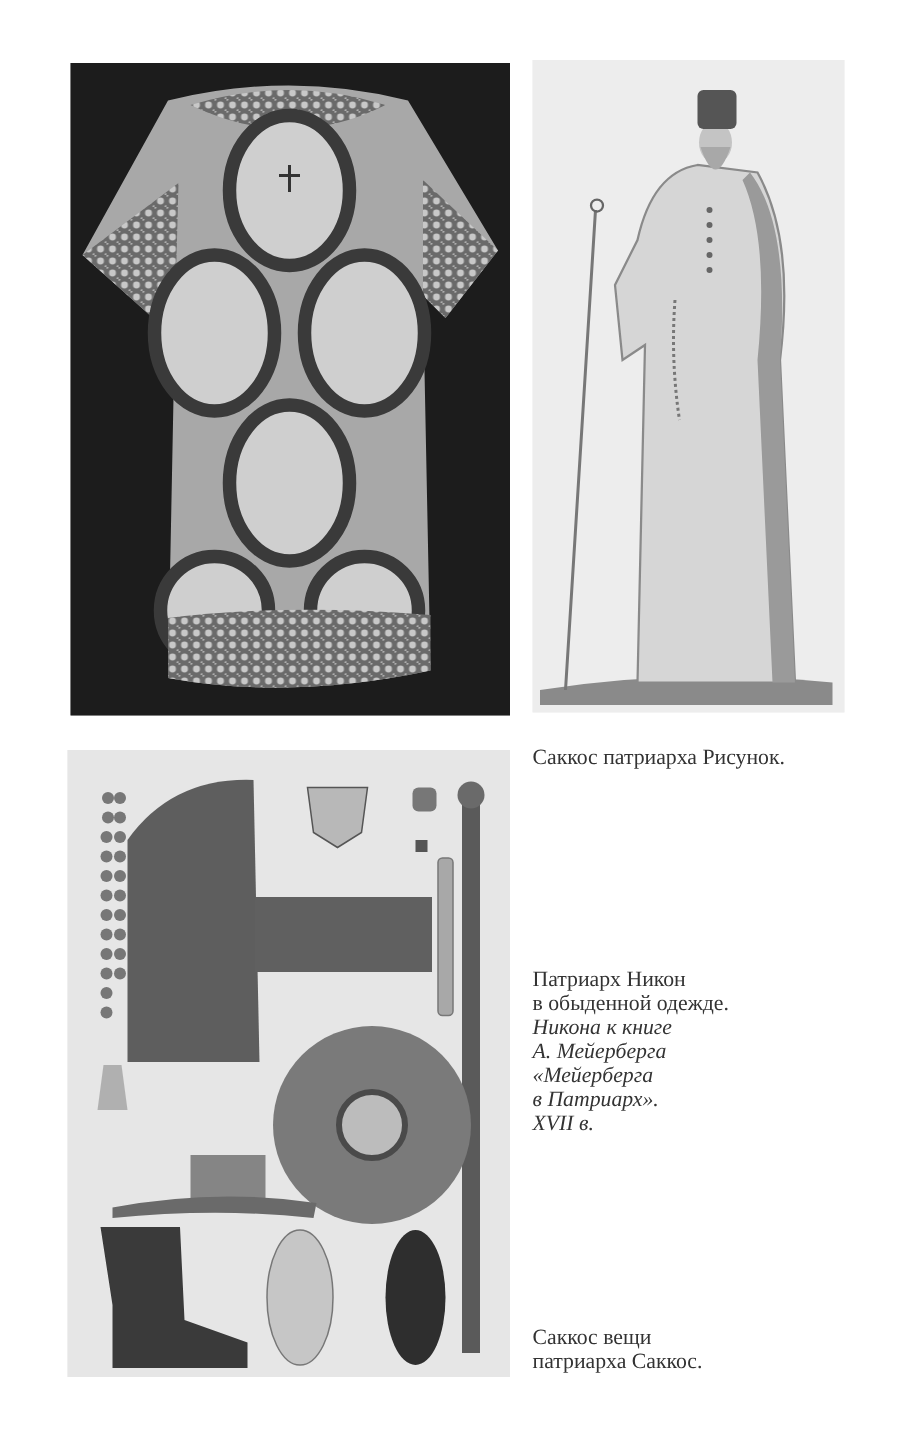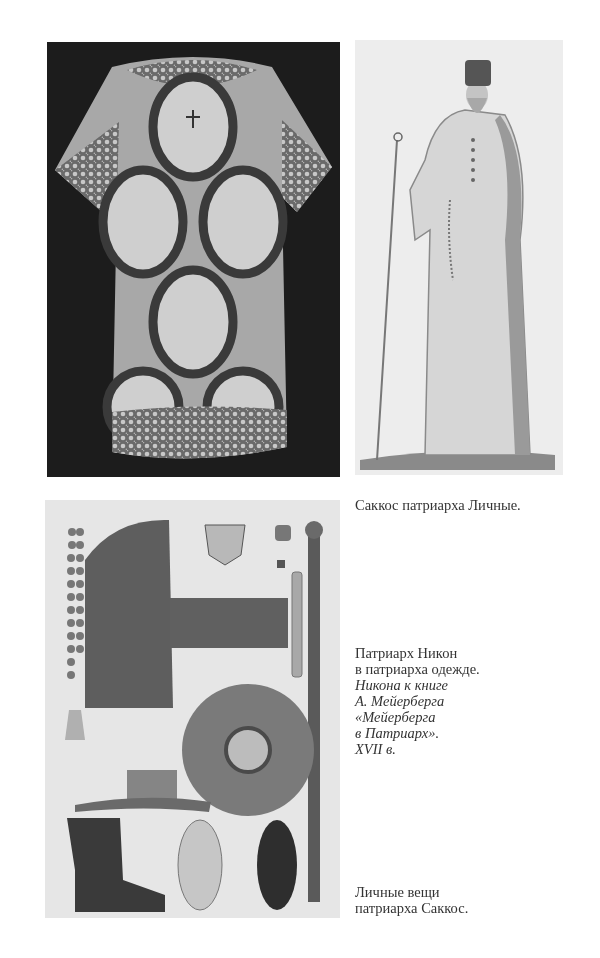--- a/index.html
+++ b/index.html
@@ -137,29 +137,29 @@
 
     <path d="M22 318 L75 318 L78 380 L120 395 L120 412 L30 412 L30 370 Z" fill="#3a3a3a"></path>
 
     <ellipse cx="155" cy="365" rx="22" ry="45" fill="#c6c6c6" stroke="#777"></ellipse>
 
     <ellipse cx="232" cy="365" rx="20" ry="45" fill="#2e2e2e"></ellipse>
   </svg>
 </div>
 
 <div class="caption" id="cap-sakkos">
-  <span class="line">Саккос патриарха Личные.</span>
+  <span class="line">Саккос патриарха Рисунок.</span>
 </div>
 
 <div class="caption" id="cap-nikon">
   <span class="line">Патриарх Никон</span>
-  <span class="line">в патриарха одежде.</span>
+  <span class="line">в обыденной одежде.</span>
   <span class="line it">Никона к книге</span>
   <span class="line it">А. Мейерберга</span>
   <span class="line it">«Мейерберга</span>
   <span class="line it">в Патриарх».</span>
   <span class="line it">XVII в.</span>
 </div>
 
 <div class="caption" id="cap-items">
-  <span class="line">Личные вещи</span>
+  <span class="line">Саккос вещи</span>
   <span class="line">патриарха Саккос.</span>
 </div>
 
 </body></html>

